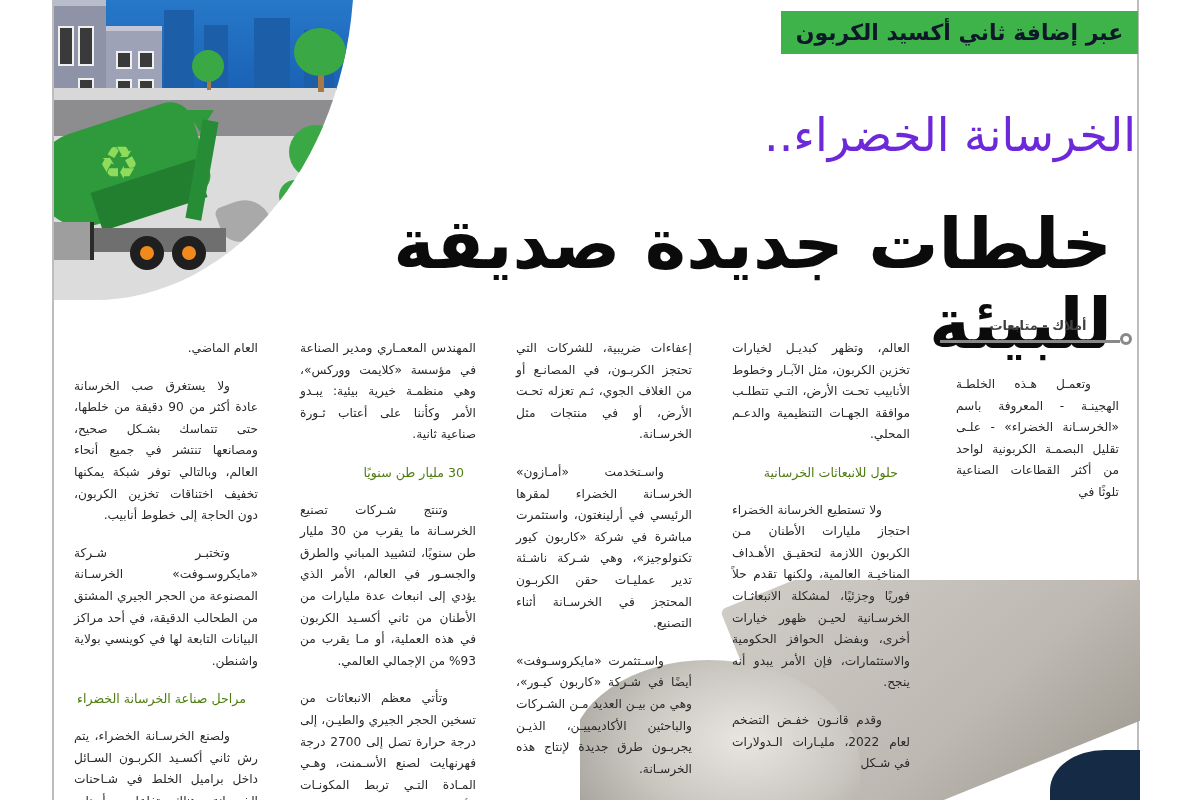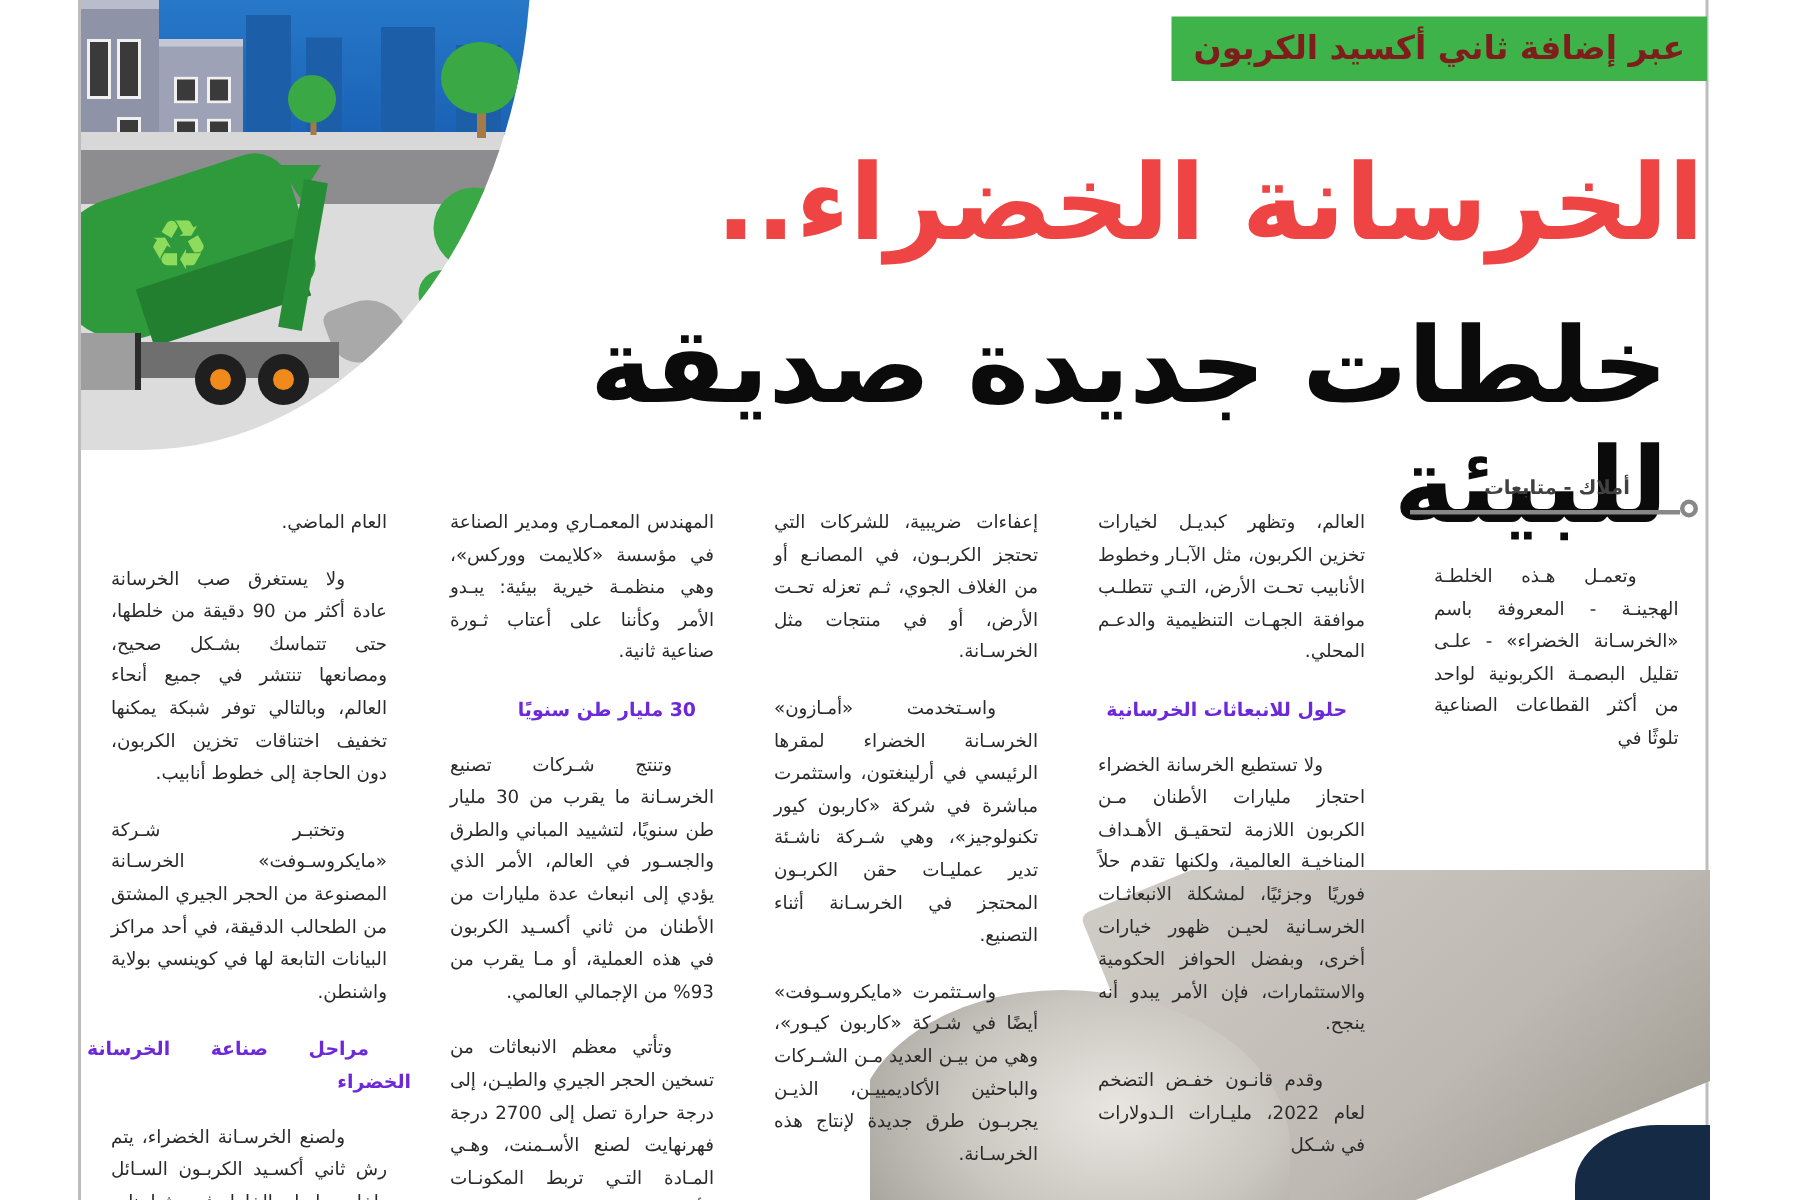--- a/index.html
+++ b/index.html
@@ -25,34 +25,34 @@
   .chute{position:absolute;left:140px;top:150px;width:16px;height:100px;background:#268c35;transform:rotate(10deg);}
   .funnel{position:absolute;left:132px;top:140px;width:0;height:0;border-left:14px solid transparent;border-right:14px solid transparent;border-top:22px solid #2e9a3c;}
   .recycle{position:absolute;left:40px;top:168px;width:50px;height:50px;color:#8fdc5c;font-size:46px;line-height:50px;text-align:center;}
   .chassis{position:absolute;left:0;top:258px;width:172px;height:24px;background:#6f6f6f;}
   .cab{position:absolute;left:-4px;top:252px;width:40px;height:38px;background:#9e9e9e;border-right:4px solid #2b2b2b;}
   .wheel{position:absolute;width:34px;height:34px;border-radius:50%;background:#1f1f1f;top:266px;}
   .hub{position:absolute;left:10px;top:10px;width:14px;height:14px;border-radius:50%;background:#f08a1c;}
   .pour{position:absolute;left:165px;top:230px;width:50px;height:40px;background:#a9a9a9;border-radius:10px 40px 20px 30px;transform:rotate(-20deg);}
 
   
-  .kicker{position:absolute;left:781px;top:11px;width:357px;height:43px;background:#3eb34a;color:#7f1d1d;direction:rtl;text-align:center;font-family:"DejaVu Sans",sans-serif;font-weight:bold;font-size:22px;line-height:43px;}
-  .title-green{position:absolute;right:64px;top:92px;width:800px;direction:rtl;text-align:right;color:#ef4444;font-family:"DejaVu Sans",sans-serif;font-weight:bold;font-size:70px;line-height:86px;letter-spacing:-1px;}
+  .kicker{position:absolute;left:781px;top:11px;width:357px;height:43px;background:#3eb34a;color:#0f172a;direction:rtl;text-align:center;font-family:"DejaVu Sans",sans-serif;font-weight:bold;font-size:22px;line-height:43px;}
+  .title-green{position:absolute;right:64px;top:92px;width:800px;direction:rtl;text-align:right;color:#6d28d9;font-family:"DejaVu Sans",sans-serif;font-weight:normal;font-size:46px;line-height:86px;letter-spacing:-1px;}
   .title-black{position:absolute;right:88px;top:204px;width:800px;direction:rtl;text-align:right;color:#0b0b0b;font-family:"DejaVu Sans",sans-serif;font-weight:bold;font-size:70px;line-height:80px;letter-spacing:-1px;}
 
   
   .byline{position:absolute;left:940px;top:318px;width:196px;direction:rtl;text-align:center;font-size:13px;font-weight:bold;color:#404040;}
   .byline-rule{position:absolute;left:940px;top:340px;width:180px;height:3px;background:#888;}
   .byline-dot{position:absolute;left:1120px;top:333px;width:12px;height:12px;border:3px solid #888;border-radius:50%;background:#fff;box-sizing:border-box;}
 
   
   .col{position:absolute;direction:rtl;text-align:justify;font-family:"DejaVu Sans",sans-serif;font-size:12.2px;line-height:21.6px;color:#2a2a2a;}
   .col p{margin:16px;}
   .col .indent{text-indent:28px;}
-  .col h3{margin:0;font-size:12.6px;font-weight:bold;color:#6d28d9;text-indent:28px;line-height:21.6px;}
+  .col h3{margin:0;font-size:12.6px;font-weight:normal;color:#4d7c0f;text-indent:28px;line-height:21.6px;}
   .col1{left:940px;top:358px;width:195px;}
   .col2{left:716px;top:322px;width:210px;}
   .col3{left:500px;top:322px;width:208px;}
   .col4{left:284px;top:322px;width:208px;}
   .col5{left:58px;top:322px;width:216px;}
 
   
   .photo{position:absolute;left:580px;top:580px;width:560px;height:230px;overflow:hidden;}
   .slab{position:absolute;left:140px;top:30px;width:480px;height:260px;background:linear-gradient(160deg,#cfcbc5 0%,#bdb9b2 60%,#9c988f 100%);transform:rotate(-22deg);transform-origin:left top;border-radius:6px;}
   .pile{position:absolute;left:-10px;top:80px;width:290px;height:200px;border-radius:50% 55% 10% 20%;background:radial-gradient(ellipse at 60% 40%,#e9e6e1 0%,#c9c5bf 45%,#8f8b85 100%);}

